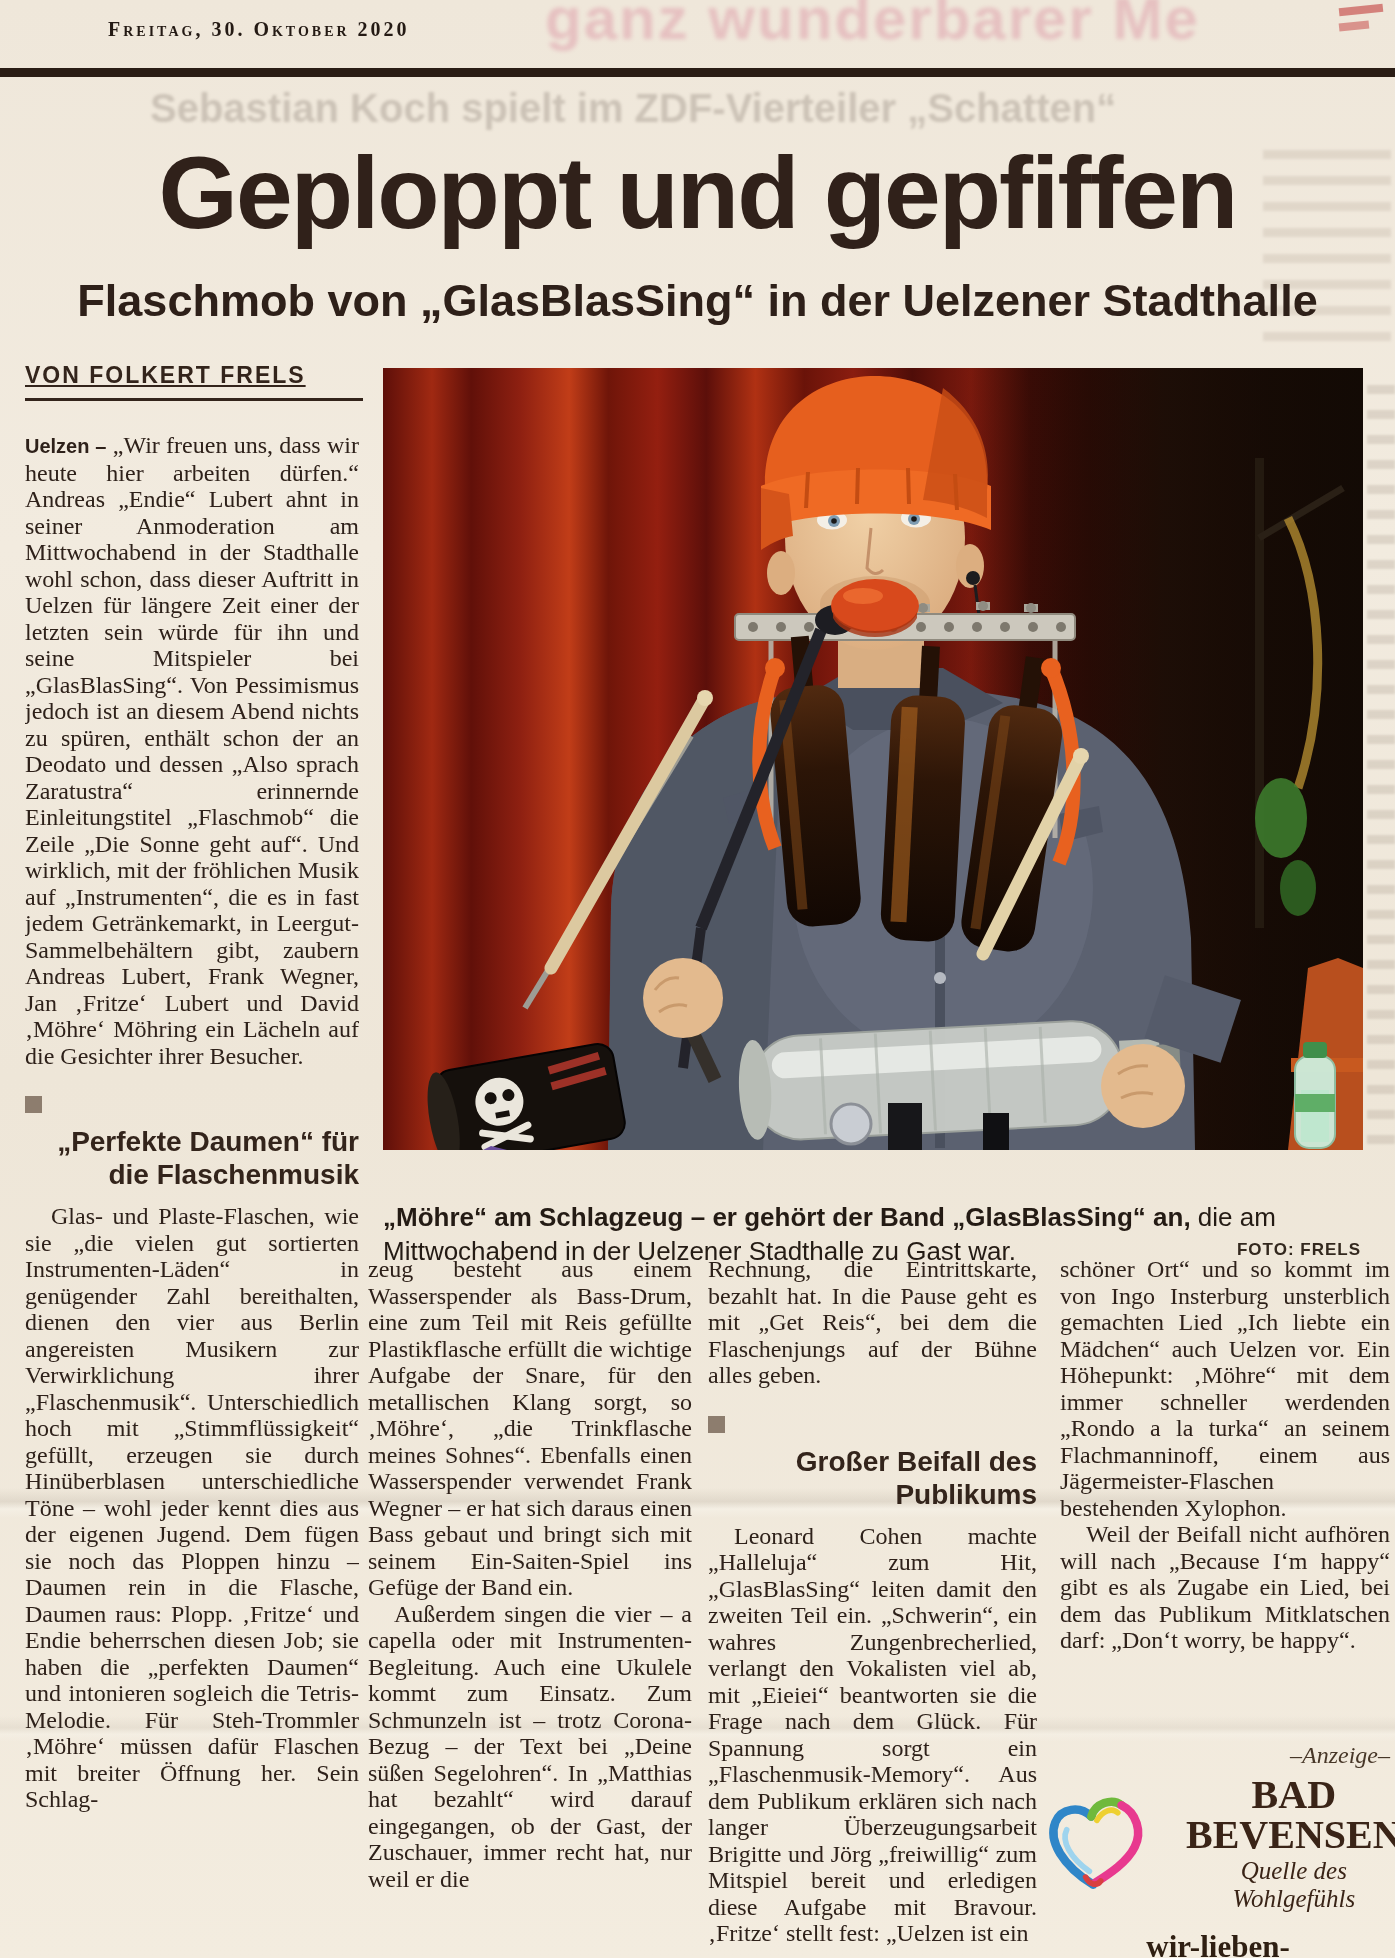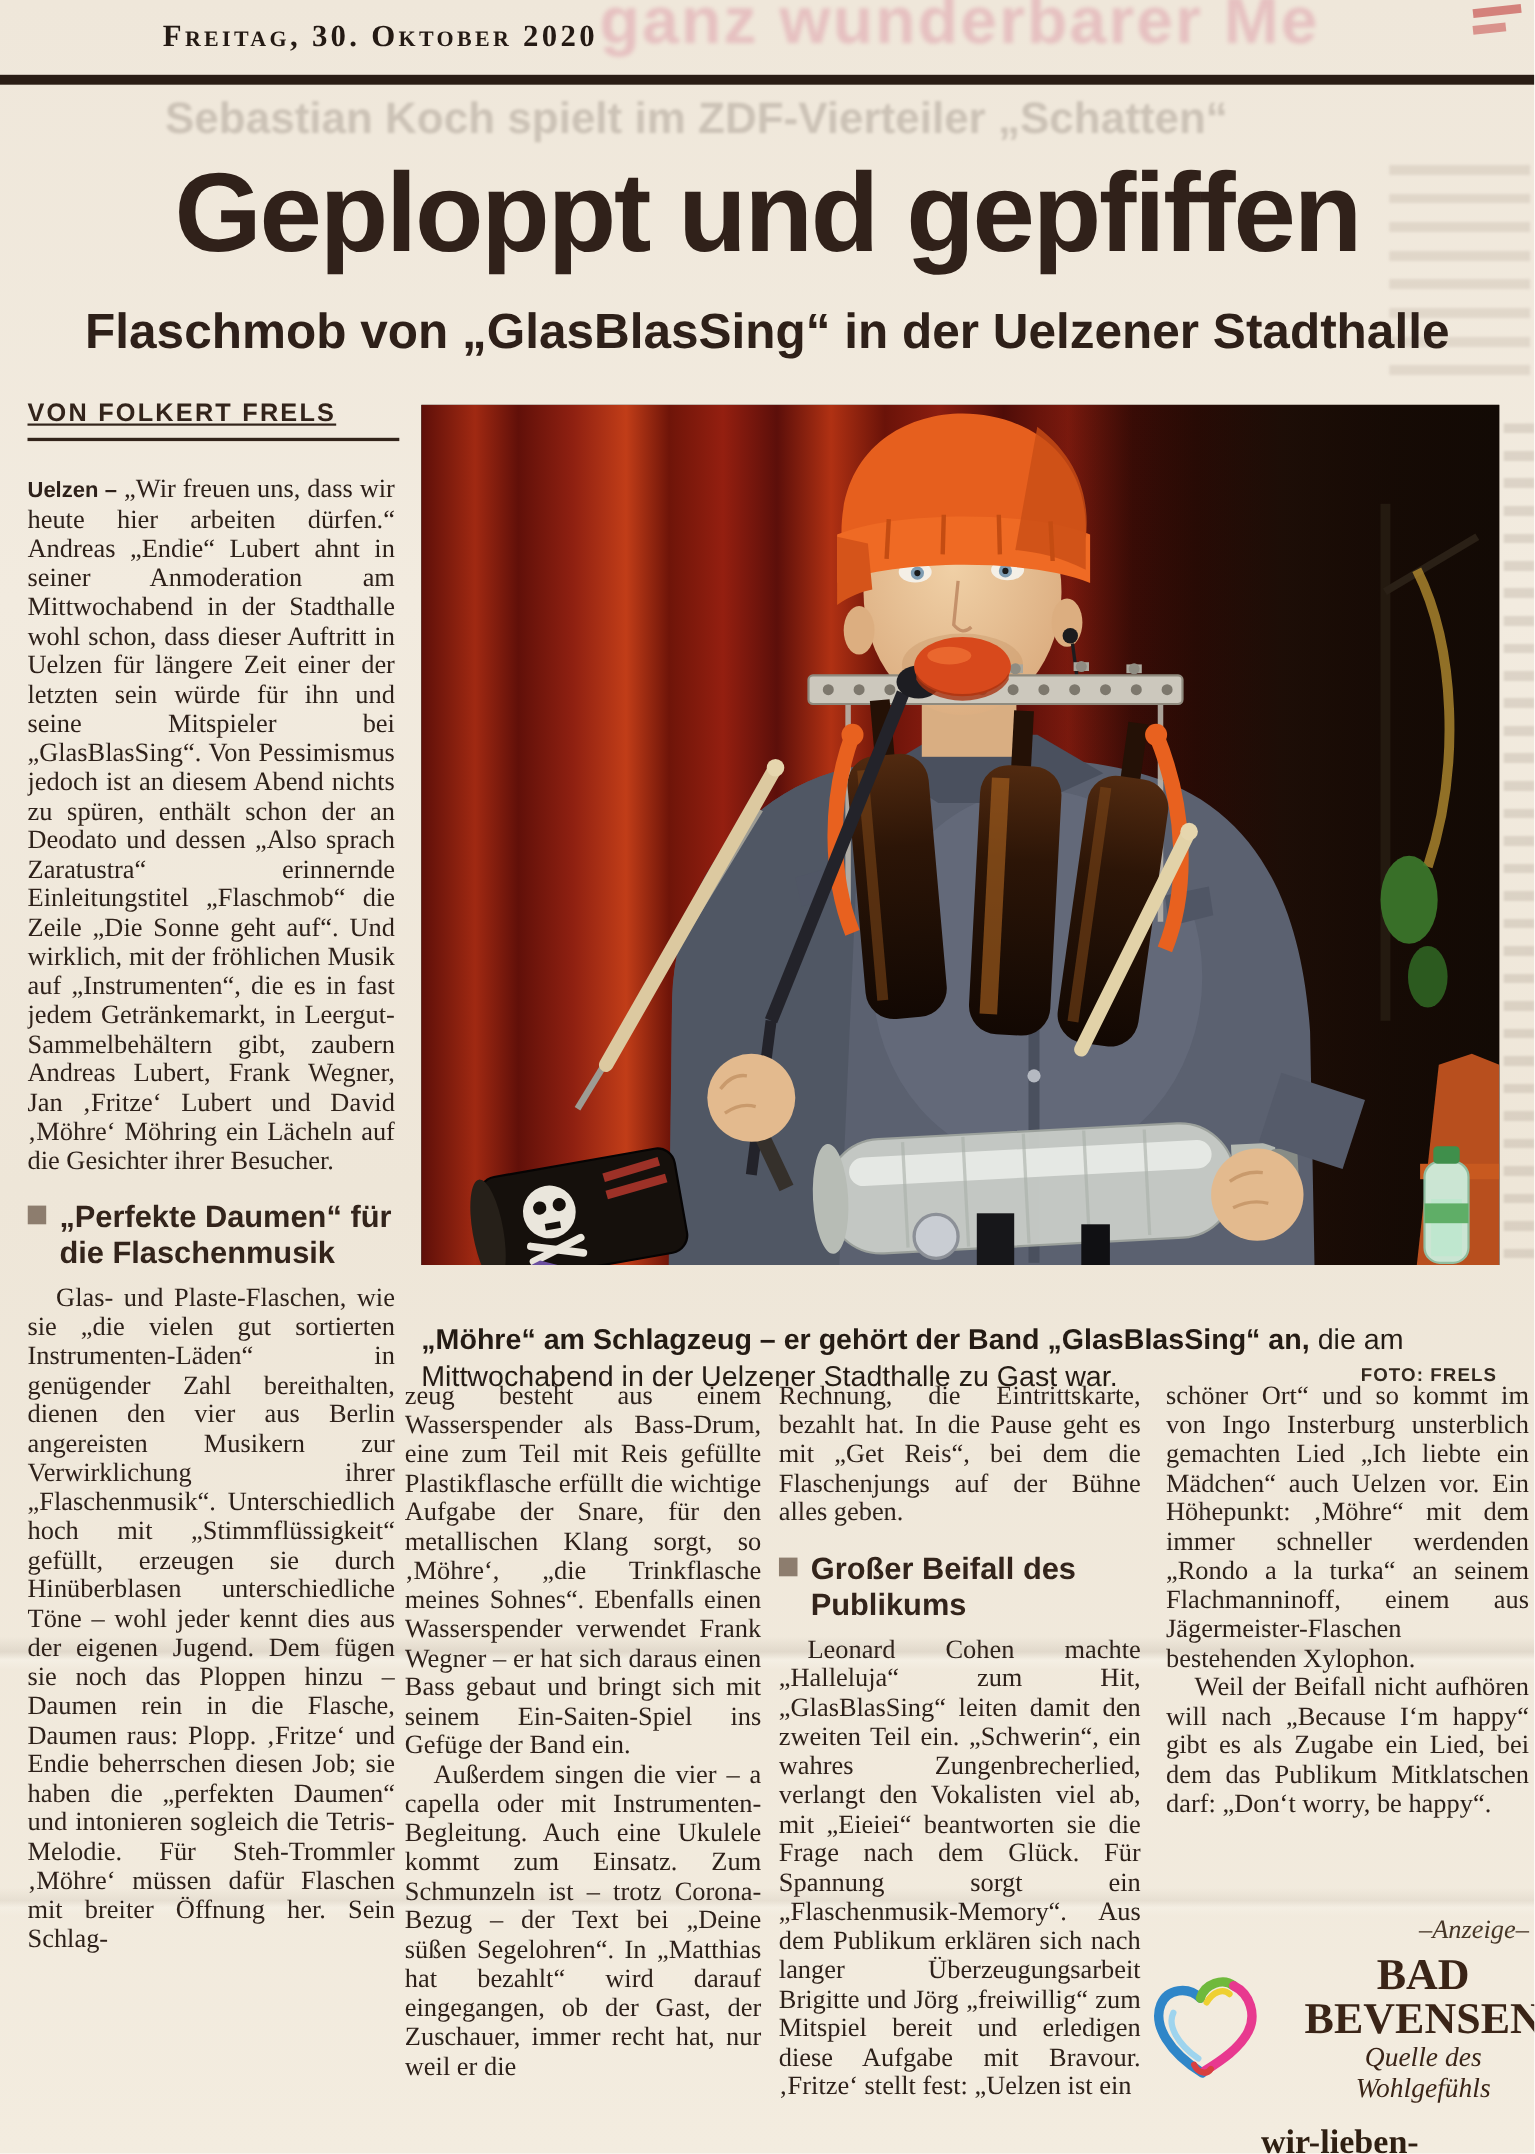--- a/index.html
+++ b/index.html
@@ -18,22 +18,22 @@
   .side-bleed{right:4px;top:150px;width:128px;height:205px;opacity:.35;filter:blur(1.5px);
     background:repeating-linear-gradient(180deg,rgba(150,130,115,.5) 0 9px,rgba(240,232,220,0) 9px 26px);}
   .margin-bleed{right:0;top:385px;width:28px;height:760px;opacity:.45;filter:blur(1px);
     background:repeating-linear-gradient(180deg,rgba(140,125,110,.45) 0 9px,rgba(240,232,220,0) 9px 25px);}
   .crease1{left:0;top:1488px;width:100%;height:30px;
     background:linear-gradient(180deg,rgba(90,75,60,0),rgba(90,75,60,.10) 45%,rgba(255,255,250,.28) 70%,rgba(90,75,60,0));}
   .crease2{left:0;top:1716px;width:100%;height:26px;
     background:linear-gradient(180deg,rgba(90,75,60,0),rgba(90,75,60,.07) 45%,rgba(255,255,250,.2) 70%,rgba(90,75,60,0));}
 
   
-  .dateline{left:108px;top:18px;font-family:"Liberation Serif",serif;font-size:28px;font-weight:600;
-    font-variant:small-caps;letter-spacing:3px;color:#241a14;margin-left:40px;}
+  .dateline{left:108px;top:18px;font-family:"Liberation Serif",serif;font-size:20px;font-weight:600;
+    font-variant:small-caps;letter-spacing:3px;color:#241a14;}
   .top-rule{left:0;top:68px;width:1395px;height:9px;background:#2a1d15;}
 
   .headline{left:0;top:140px;width:100%;text-align:center;
     font:bold 102px/1.05 "Liberation Sans",sans-serif;letter-spacing:-2px;color:#30211a;}
   .subheadline{left:0;top:276px;width:100%;text-align:center;
     font:bold 45px/1.1 "Liberation Sans",sans-serif;color:#2e2019;}
 
   .byline{left:25px;top:362px;font:bold 23px "Liberation Sans",sans-serif;letter-spacing:2px;
     text-transform:uppercase;color:#33241b;text-decoration:underline;}
   .byline-rule{left:25px;top:398px;width:338px;height:3px;background:#33241b;}
@@ -51,21 +51,21 @@
   .col{position:absolute;font:24px/26.5px "Liberation Serif",serif;color:#2e211a;
     text-align:justify;overflow:hidden;}
   .col p{margin:0;}
   .col p.ind{text-indent:26px;}
   .lead{font-family:"Liberation Sans",sans-serif;font-weight:bold;font-size:20px;}
   .col1{left:25px;top:432px;width:334px;height:1516px;}
   .col2{left:368px;top:1256px;width:324px;height:700px;}
   .col3{left:708px;top:1256px;width:329px;height:700px;}
   .col4{left:1060px;top:1256px;width:330px;height:700px;}
   .subhd{display:flex;gap:12px;margin:20px 0 12px;font:bold 28px/33px "Liberation Sans",sans-serif;
-    color:#33241b;text-align:left;}
+    color:#33241b;text-align:right;flex-direction:column;}
   .subhd .sq{flex:0 0 auto;width:17px;height:17px;margin-top:7px;background:#8d7d6e;}
 
   
   .ad{left:1044px;top:1742px;width:348px;height:212px;}
   .ad-label{text-align:right;font:italic 24px "Liberation Serif",serif;color:#473728;margin-right:2px;}
   .ad-logo-row{display:flex;align-items:center;margin-top:6px;gap:48px;}
   .heart{width:104px;height:104px;flex:0 0 auto;margin-right:-10px;}
   .ad-text{flex:1;text-align:center;}
   .ad-brand{font:bold 40px/40px "Liberation Serif",serif;color:#3a2417;text-transform:uppercase;}
   .ad-tagline{font:italic 25px "Liberation Serif",serif;color:#3a2417;margin-top:2px;}

